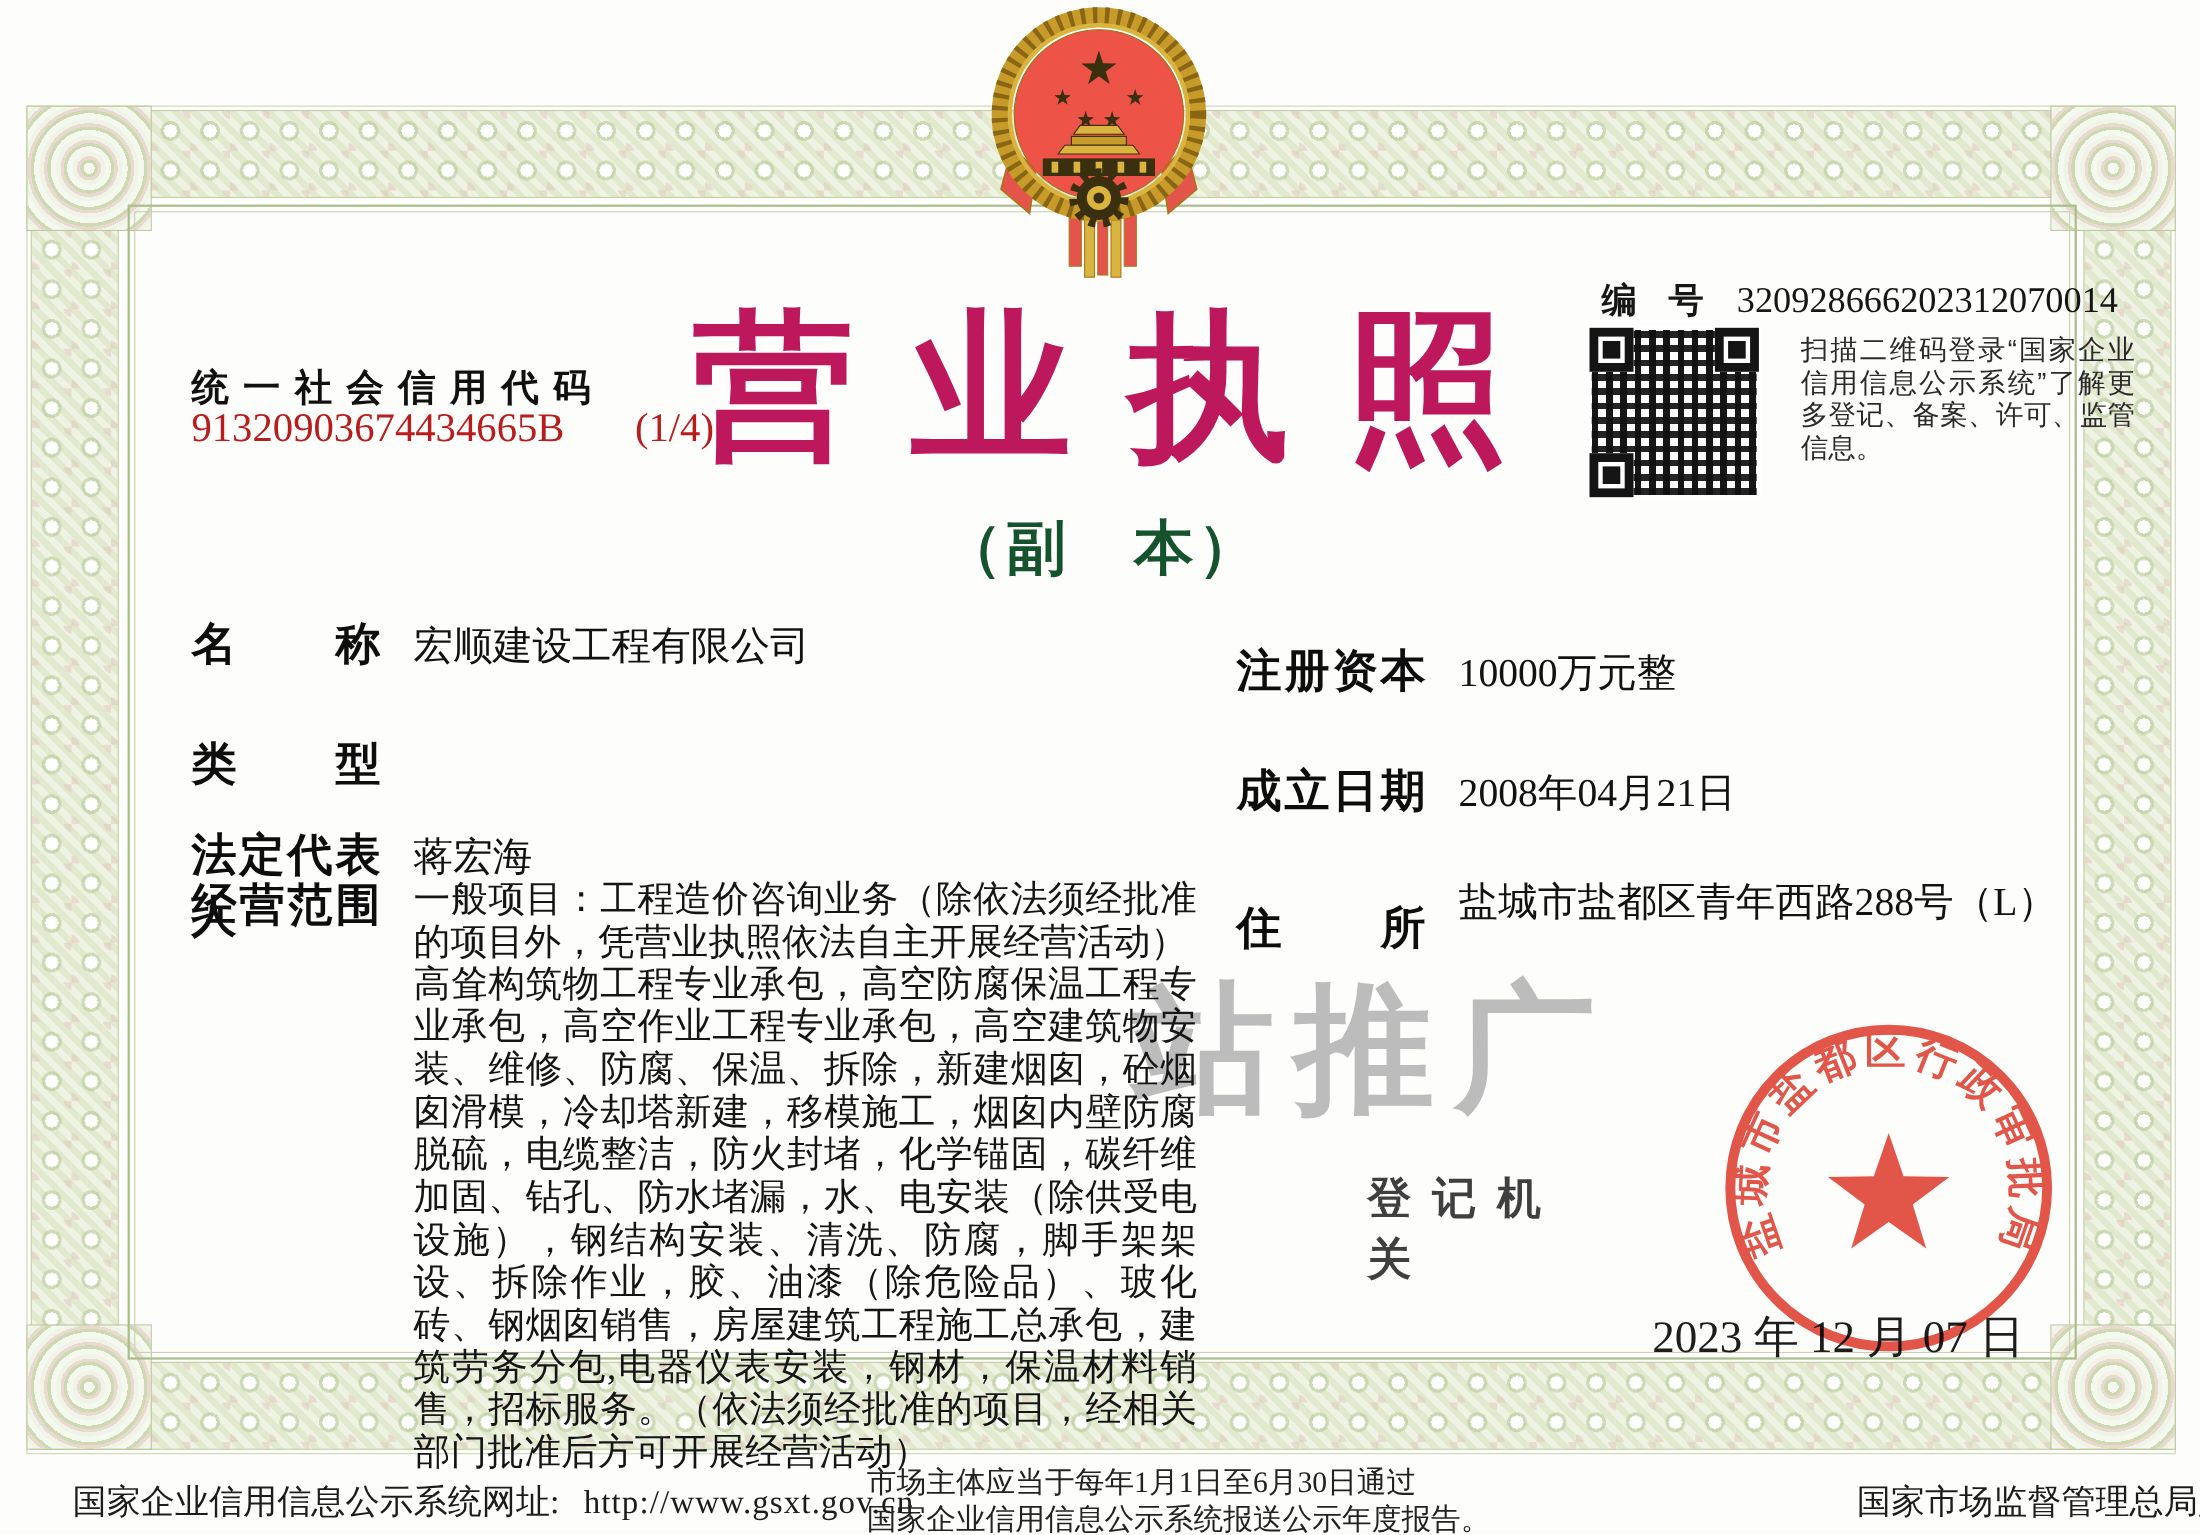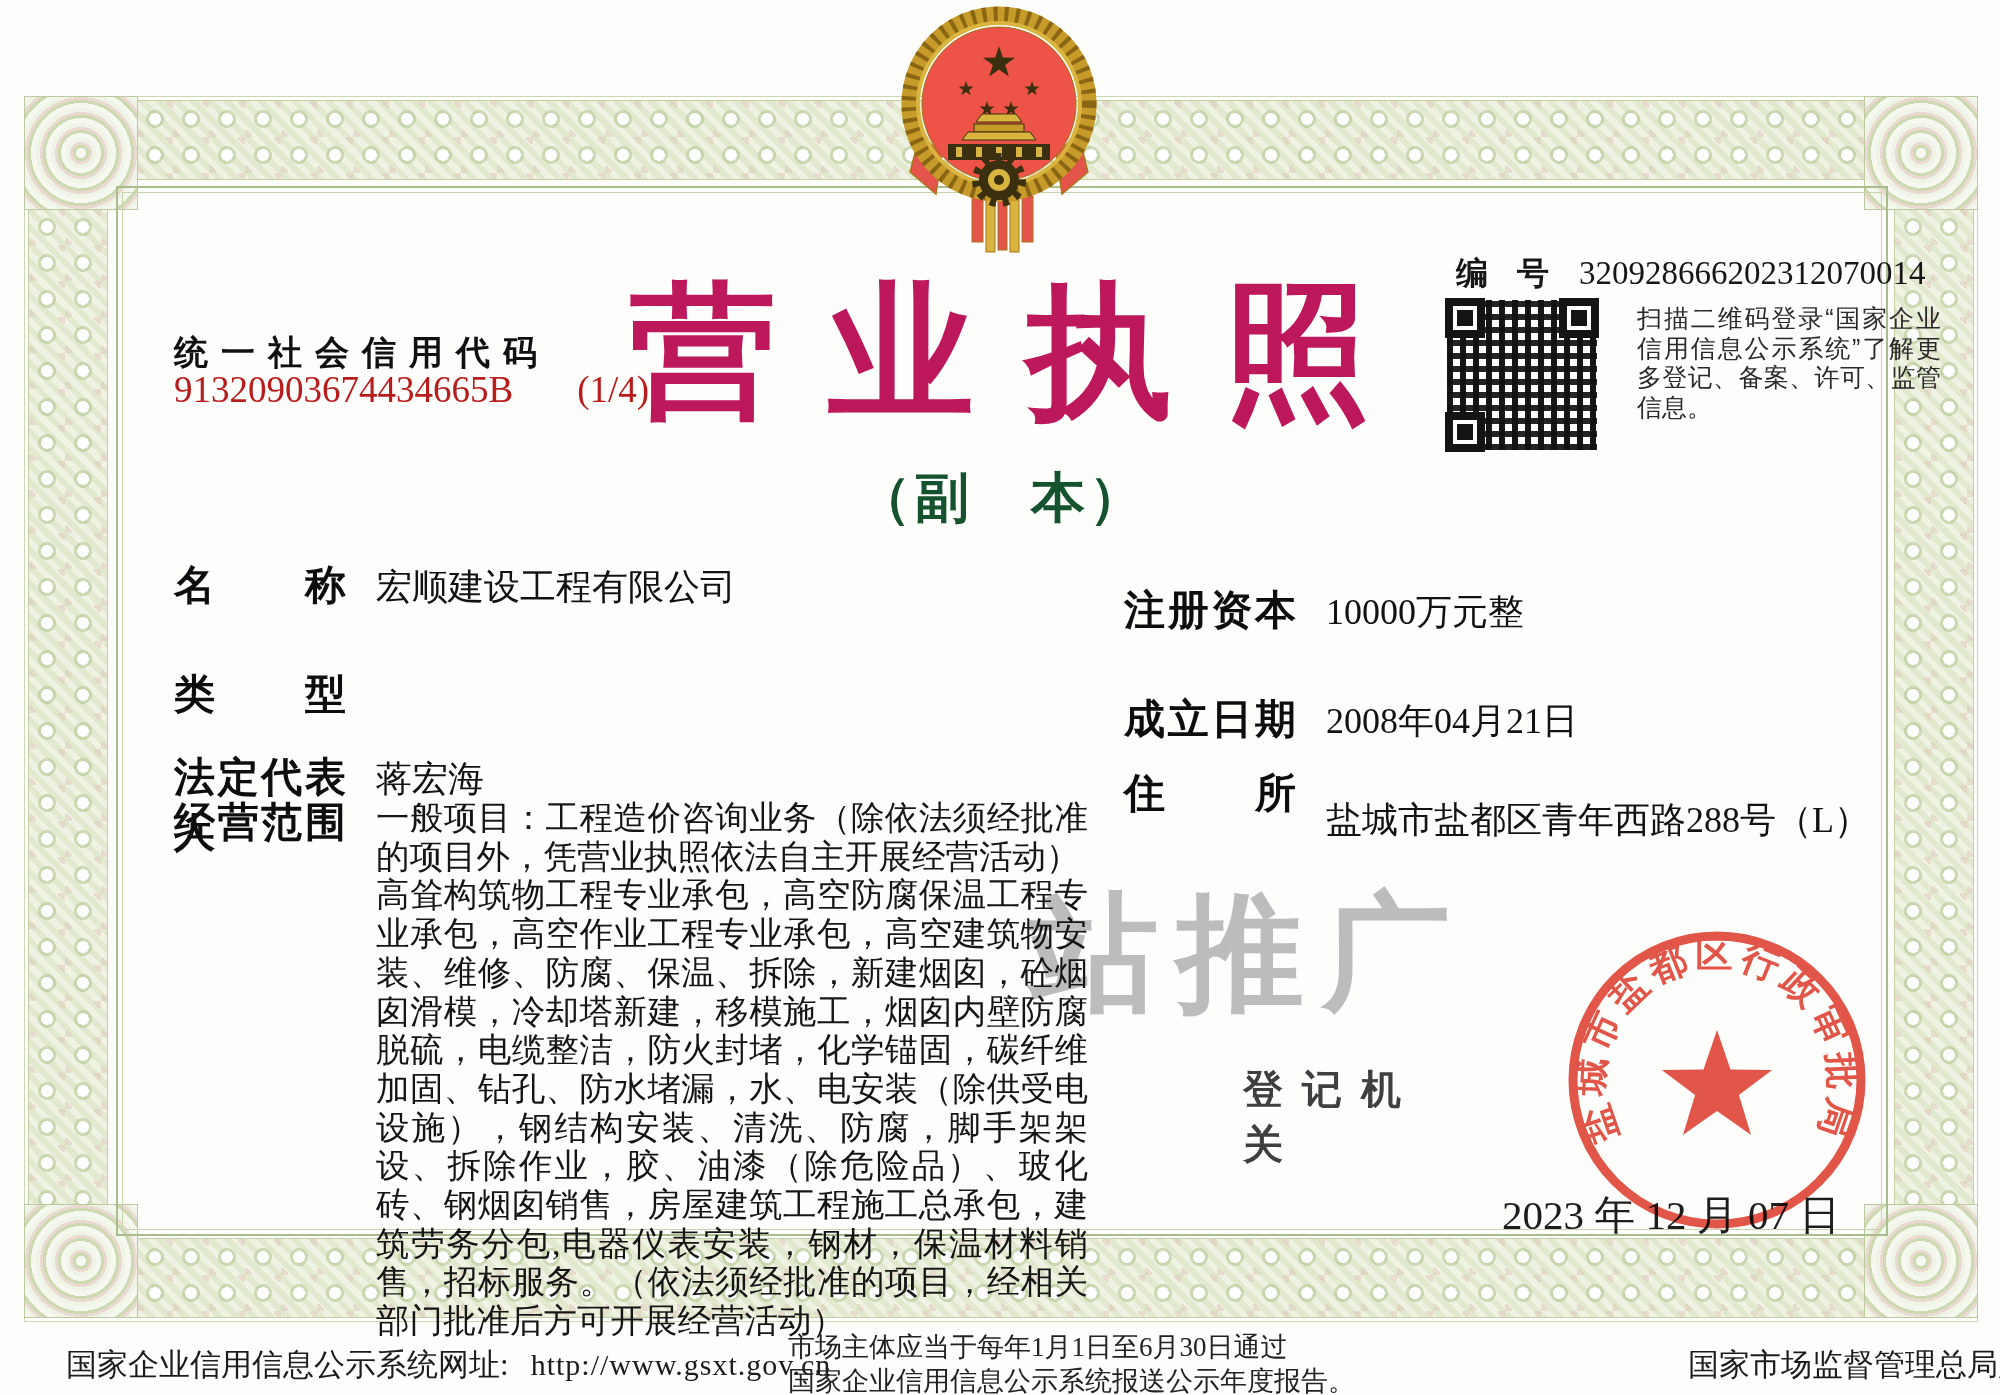--- a/index.html
+++ b/index.html
@@ -171,21 +171,21 @@
     <div>一般项目：工程造价咨询业务（除依法须经批准的项目外，凭营业执照依法自主开展经营活动）</div>
     <div>高耸构筑物工程专业承包，高空防腐保温工程专业承包，高空作业工程专业承包，高空建筑物安装、维修、防腐、保温、拆除，新建烟囱，砼烟囱滑模，冷却塔新建，移模施工，烟囱内壁防腐脱硫，电缆整洁，防火封堵，化学锚固，碳纤维加固、钻孔、防水堵漏，水、电安装（除供受电设施），钢结构安装、清洗、防腐，脚手架架设、拆除作业，胶、油漆（除危险品）、玻化砖、钢烟囱销售，房屋建筑工程施工总承包，建筑劳务分包,电器仪表安装，钢材，保温材料销售，招标服务。（依法须经批准的项目，经相关部门批准后方可开展经营活动）</div>
   </div>
 
   <div class="flabel" style="left:1124px;top:583px;">注册资本</div>
   <div class="fvalue" style="left:1326px;top:588px;">10000万元整</div>
 
   <div class="flabel" style="left:1124px;top:692px;">成立日期</div>
   <div class="fvalue" style="left:1326px;top:697px;">2008年04月21日</div>
 
-  <div class="flabel" style="left:1124px;top:766px;">住所</div>
+  <div class="flabel" style="left:1124px;top:816px;">住所</div>
   <div class="fvalue" style="left:1326px;top:796px;">盐城市盐都区青年西路288号（L）</div>
 
   <div class="abs registry-label">登记机关</div>
   <div class="abs issue-date">2023 年 12 月 07 日</div>
 
   <svg class="abs seal" width="330" height="330" viewBox="0 0 330 330">
     <defs>
       <path id="sealArc" d="M 78 234 A 113 113 0 1 1 252 234" fill="none"></path>
     </defs>
     <circle cx="165" cy="162" r="144" fill="none" stroke="#e2483b" stroke-width="9"></circle>

